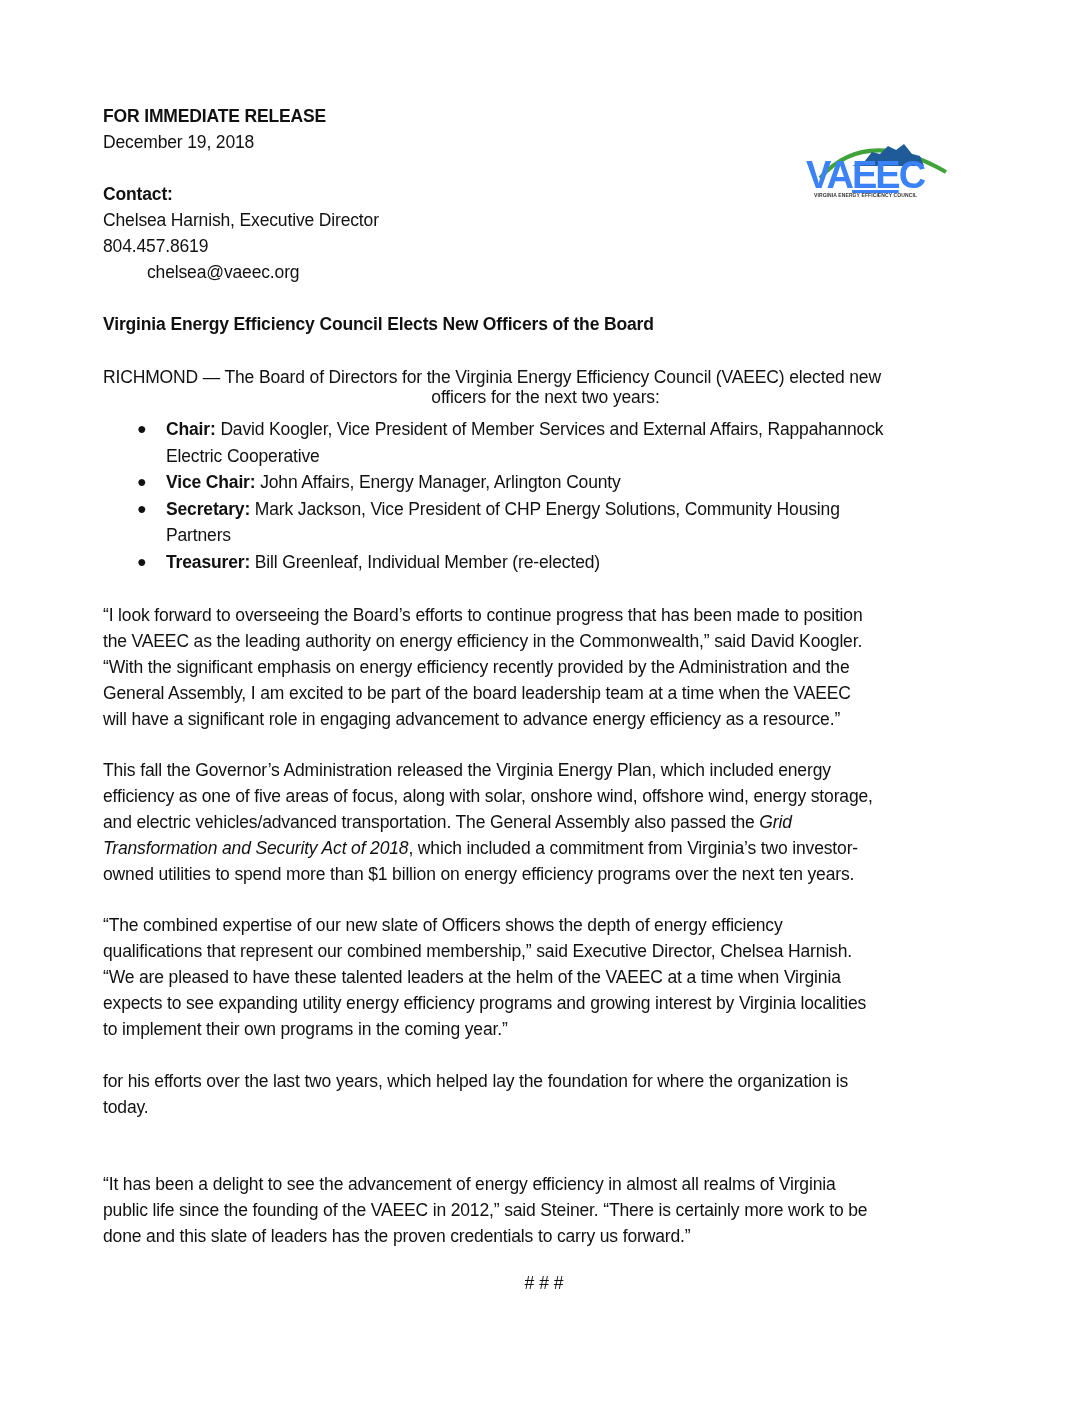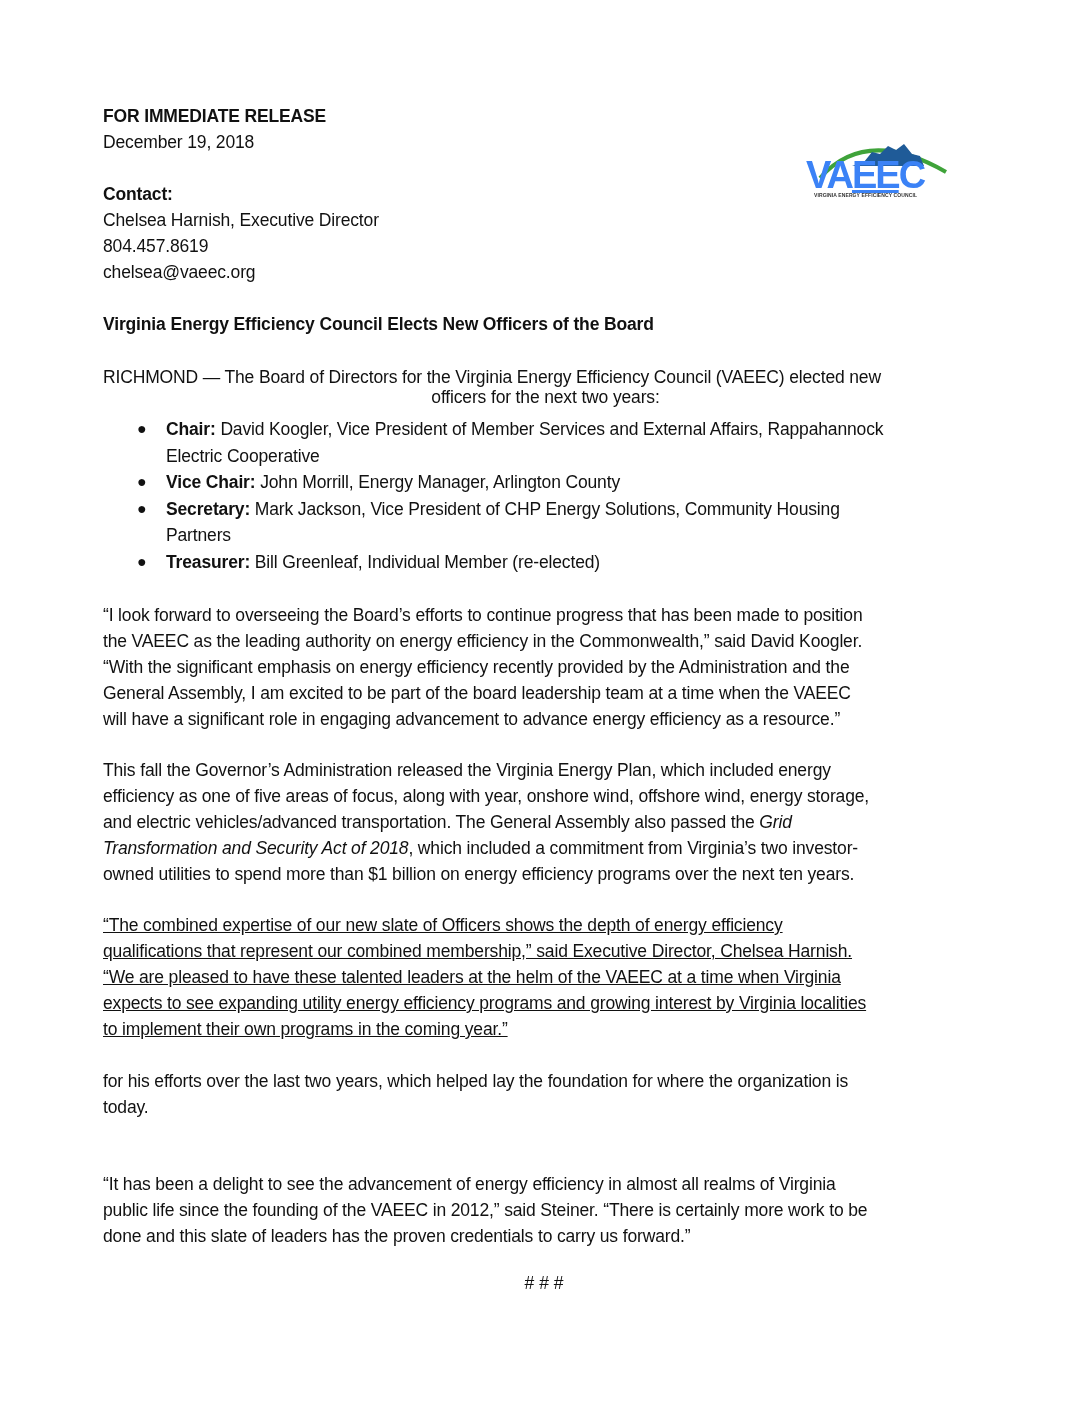--- a/index.html
+++ b/index.html
@@ -43,21 +43,21 @@
 <body>
 
 <div class="page">
 
   <div class="txt bold" style="top:103px;">FOR IMMEDIATE RELEASE</div>
   <div class="txt" style="top:129px;">December 19, 2018</div>
 
   <div class="txt bold" style="top:181px;">Contact:</div>
   <div class="txt" style="top:207px;">Chelsea Harnish, Executive Director</div>
   <div class="txt" style="top:233px;">804.457.8619</div>
-  <div class="txt" style="top:259px;">chelsea@vaeec.org</div>
+  <div class="txt" style="top:259px;margin-left:44px;">chelsea@vaeec.org</div>
 
   <div class="logo">
     <svg width="146" height="60" viewBox="0 0 146 60">
       <path d="M14 44 Q 60 -8 140 38" fill="none" stroke="#3fa33a" stroke-width="4"></path>
       <path d="M46 32 L58 28 L66 18 L74 20 L82 12 L90 16 L98 10 L106 20 L114 22 L118 32 Z" fill="#1f5b98"></path>
     </svg>
     <div class="logo-letters">
       <span class="blue">VA</span><span class="green">EE</span><span class="blue">C</span>
     </div>
     <div class="logo-sub">VIRGINIA ENERGY EFFICIENCY COUNCIL</div>
@@ -69,21 +69,21 @@
   <div class="txt" style="top:384px;text-align:center;">officers for the next two years:</div>
 
   <ul class="officers">
     <li>
       <span class="bullet">●</span>
       <span class="bold">Chair:</span><span> David Koogler, Vice President of Member Services and External Affairs, Rappahannock</span><br>
       <span>Electric Cooperative</span>
     </li>
     <li>
       <span class="bullet">●</span>
-      <span class="bold">Vice Chair:</span><span> John Morrill, Energy Manager, Arlington County</span>
+      <span class="bold">Vice Chair:</span><span> John Affairs, Energy Manager, Arlington County</span>
     </li>
     <li>
       <span class="bullet">●</span>
       <span class="bold">Secretary:</span><span> Mark Jackson, Vice President of CHP Energy Solutions, Community Housing</span><br>
       <span>Partners</span>
     </li>
     <li>
       <span class="bullet">●</span>
       <span class="bold">Treasurer:</span><span> Bill Greenleaf, Individual Member (re-elected)</span>
     </li>
@@ -92,27 +92,27 @@
   <div class="txt" style="top:602px;">
     <div>“I look forward to overseeing the Board’s efforts to continue progress that has been made to position</div>
     <div>the VAEEC as the leading authority on energy efficiency in the Commonwealth,” said David Koogler.</div>
     <div>“With the significant emphasis on energy efficiency recently provided by the Administration and the</div>
     <div>General Assembly, I am excited to be part of the board leadership team at a time when the VAEEC</div>
     <div>will have a significant role in engaging advancement to advance energy efficiency as a resource.”</div>
   </div>
 
   <div class="txt" style="top:757px;">
     <div>This fall the Governor’s Administration released the Virginia Energy Plan, which included energy</div>
-    <div>efficiency as one of five areas of focus, along with year, onshore wind, offshore wind, energy storage,</div>
+    <div>efficiency as one of five areas of focus, along with solar, onshore wind, offshore wind, energy storage,</div>
     <div><span>and electric vehicles/advanced transportation. The General Assembly also passed the </span><em>Grid</em></div>
     <div><em>Transformation and Security Act of 2018</em><span>, which included a commitment from Virginia’s two investor-</span></div>
     <div>owned utilities to spend more than $1 billion on energy efficiency programs over the next ten years.</div>
   </div>
 
-  <div class="txt" style="top:912px;text-decoration:underline;">
+  <div class="txt" style="top:912px;">
     <div>“The combined expertise of our new slate of Officers shows the depth of energy efficiency</div>
     <div>qualifications that represent our combined membership,” said Executive Director, Chelsea Harnish.</div>
     <div>“We are pleased to have these talented leaders at the helm of the VAEEC at a time when Virginia</div>
     <div>expects to see expanding utility energy efficiency programs and growing interest by Virginia localities</div>
     <div>to implement their own programs in the coming year.”</div>
   </div>
 
   <div class="txt" style="top:1068px;">
     <div>for his efforts over the last two years, which helped lay the foundation for where the organization is</div>
     <div>today.</div>

